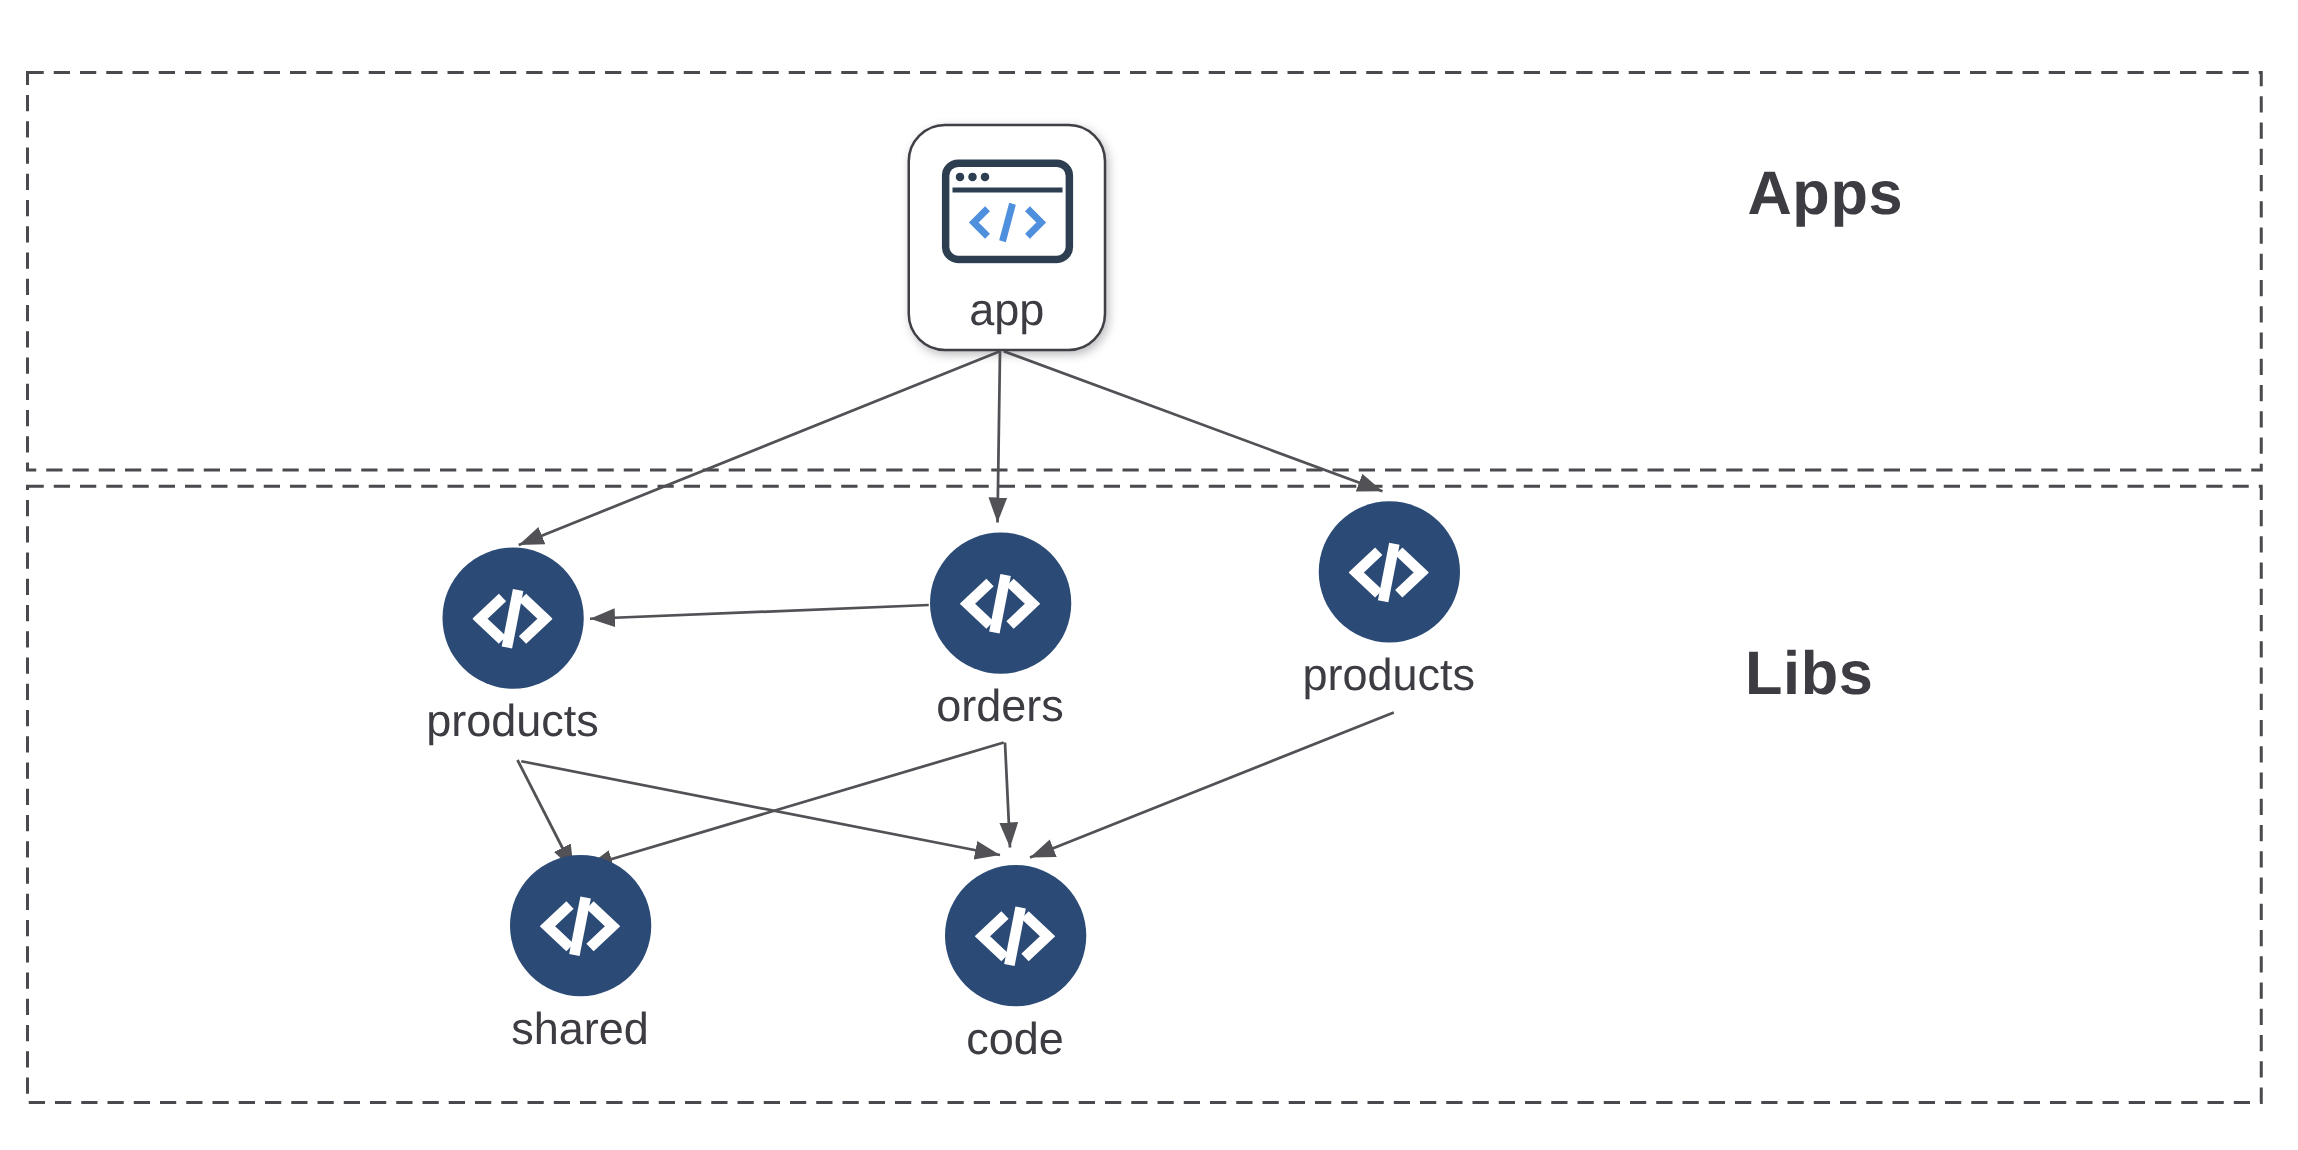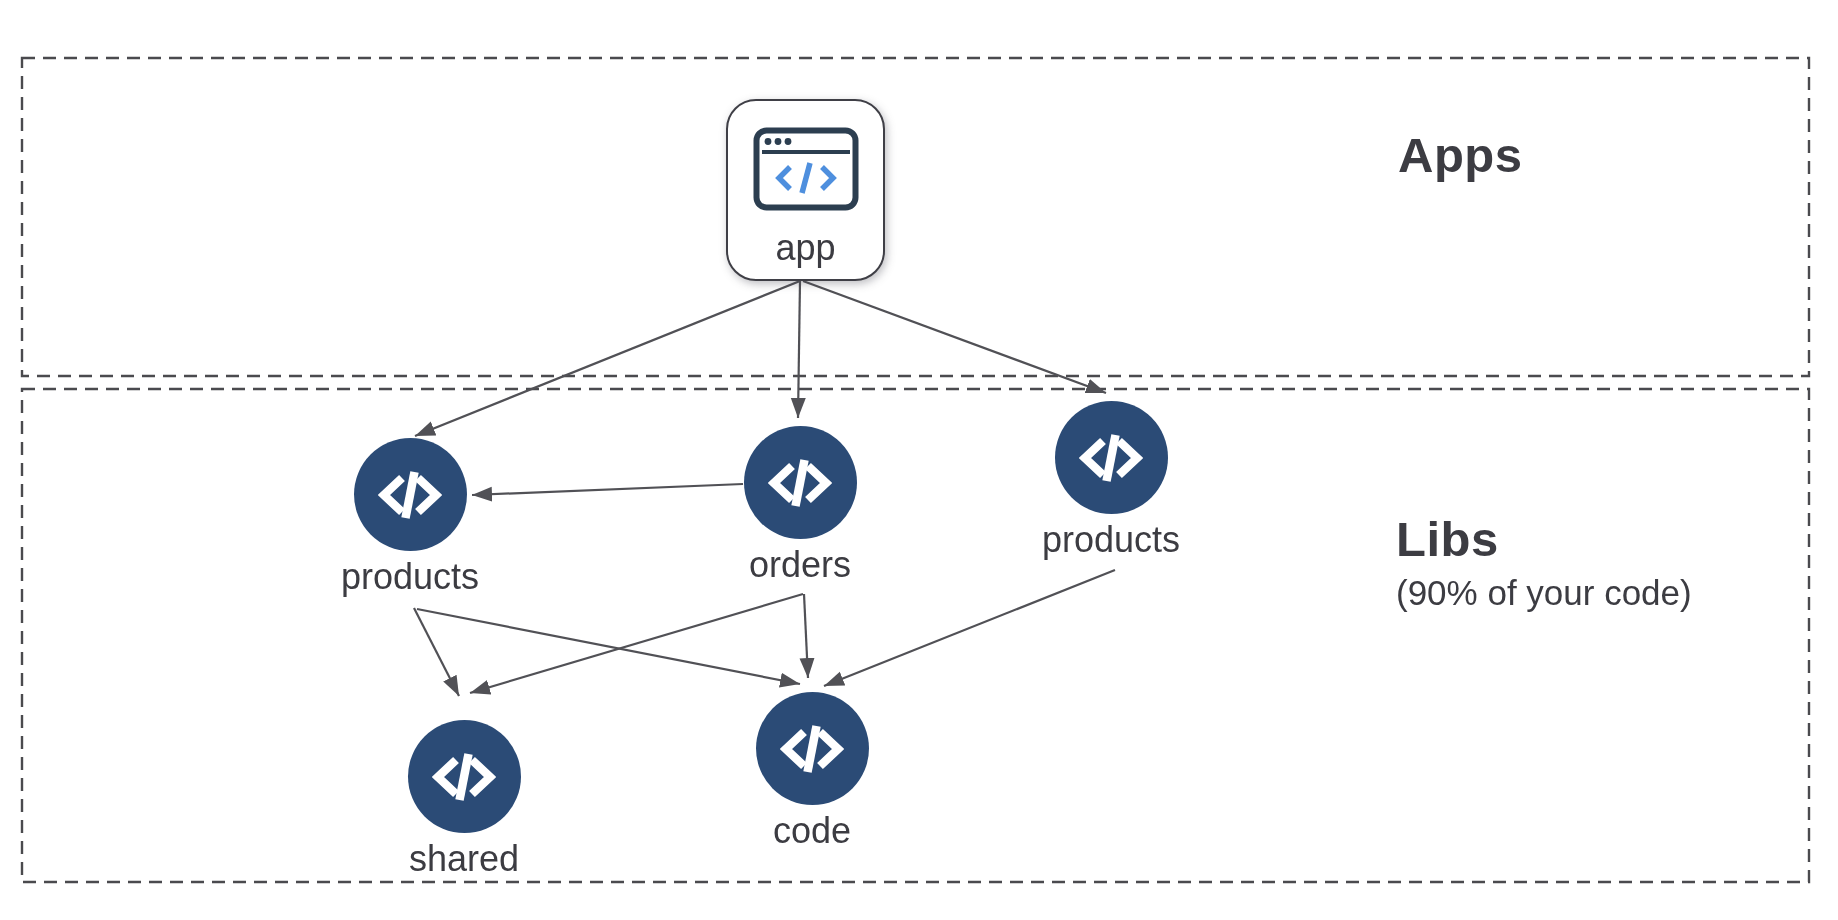--- a/index.html
+++ b/index.html
@@ -40,21 +40,21 @@
     position:absolute;width:170px;
     display:flex;flex-direction:column;align-items:center;
   }
   .lib-circle{
     width:113px;height:113px;border-radius:50%;background:var(--node-fill);
     display:flex;align-items:center;justify-content:center;
   }
   .lib-node--products{left:325px;top:438px;}
   .lib-node--orders{left:715px;top:426px;align-items:center;}
   .lib-node--checkout{left:1026px;top:401px;}
-  .lib-node--shared{left:379px;top:720px;}
+  .lib-node--shared{left:379px;top:684px;}
   .lib-node--core{left:727px;top:692px;}
 </style>
 </head>
 <body>
 
 <div class="stage">
 
   <svg class="overlay">
     <defs>
       <marker id="arrowhead" markerUnits="userSpaceOnUse" markerWidth="22" markerHeight="16" refX="20" refY="7.5" orient="auto">
@@ -74,21 +74,20 @@
     <line class="edge" x1="803" y1="594" x2="470" y2="693" marker-end="url(#arrowhead)"></line>
     <line class="edge" x1="804" y1="594" x2="808" y2="678" marker-end="url(#arrowhead)"></line>
     <line class="edge" x1="1115" y1="570" x2="824" y2="686" marker-end="url(#arrowhead)"></line>
   </svg>
 
   <div class="section-label" style="left:1398px;top:130px;">
     <div class="section-title">Apps</div>
   </div>
   <div class="section-label" style="left:1396px;top:514px;">
     <div class="section-title">Libs</div>
-    <div class="section-subtitle" style="font-size:35px;">(90% of your code)</div>
   </div>
 
   <div class="app-node">
     <svg class="browser-icon" width="106" height="84" viewBox="0 0 106 84">
       <rect x="3.5" y="3.5" width="99" height="77" rx="10" fill="#FFFFFF" stroke="var(--icon-frame)" stroke-width="6"></rect>
       <circle cx="15" cy="14.5" r="3.4" fill="var(--icon-frame)"></circle>
       <circle cx="25" cy="14.5" r="3.4" fill="var(--icon-frame)"></circle>
       <circle cx="35" cy="14.5" r="3.4" fill="var(--icon-frame)"></circle>
       <line x1="9" y1="25" x2="97" y2="25" stroke="var(--icon-frame)" stroke-width="4"></line>
       <g stroke="var(--icon-accent)" stroke-width="5.5" fill="none">

